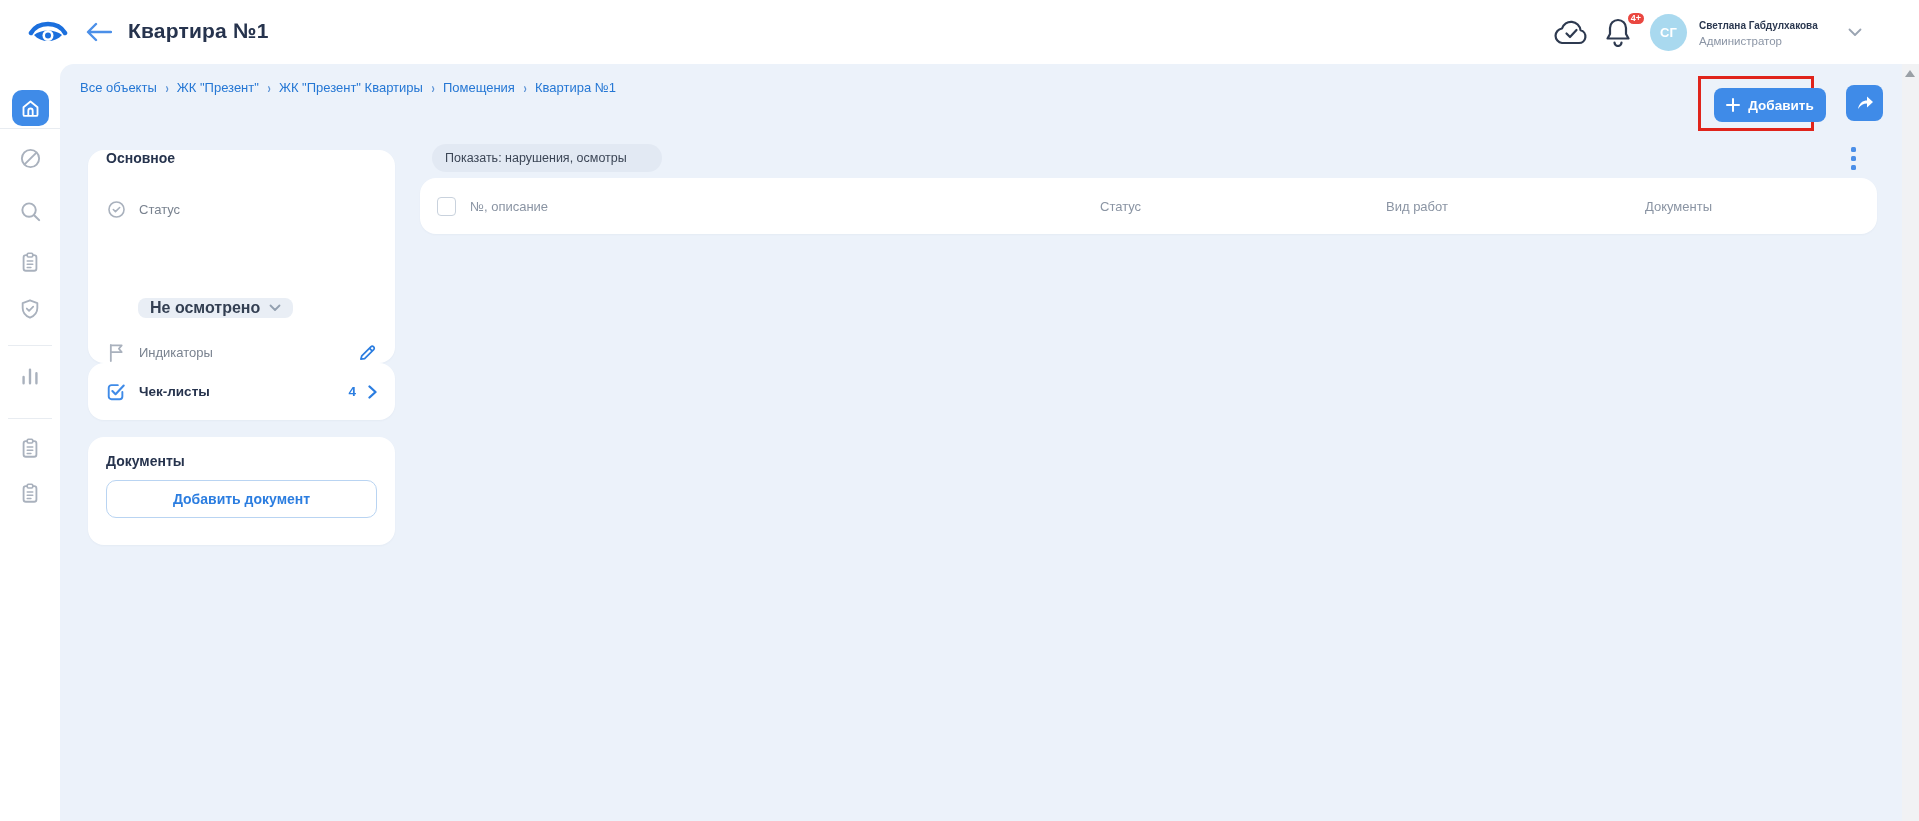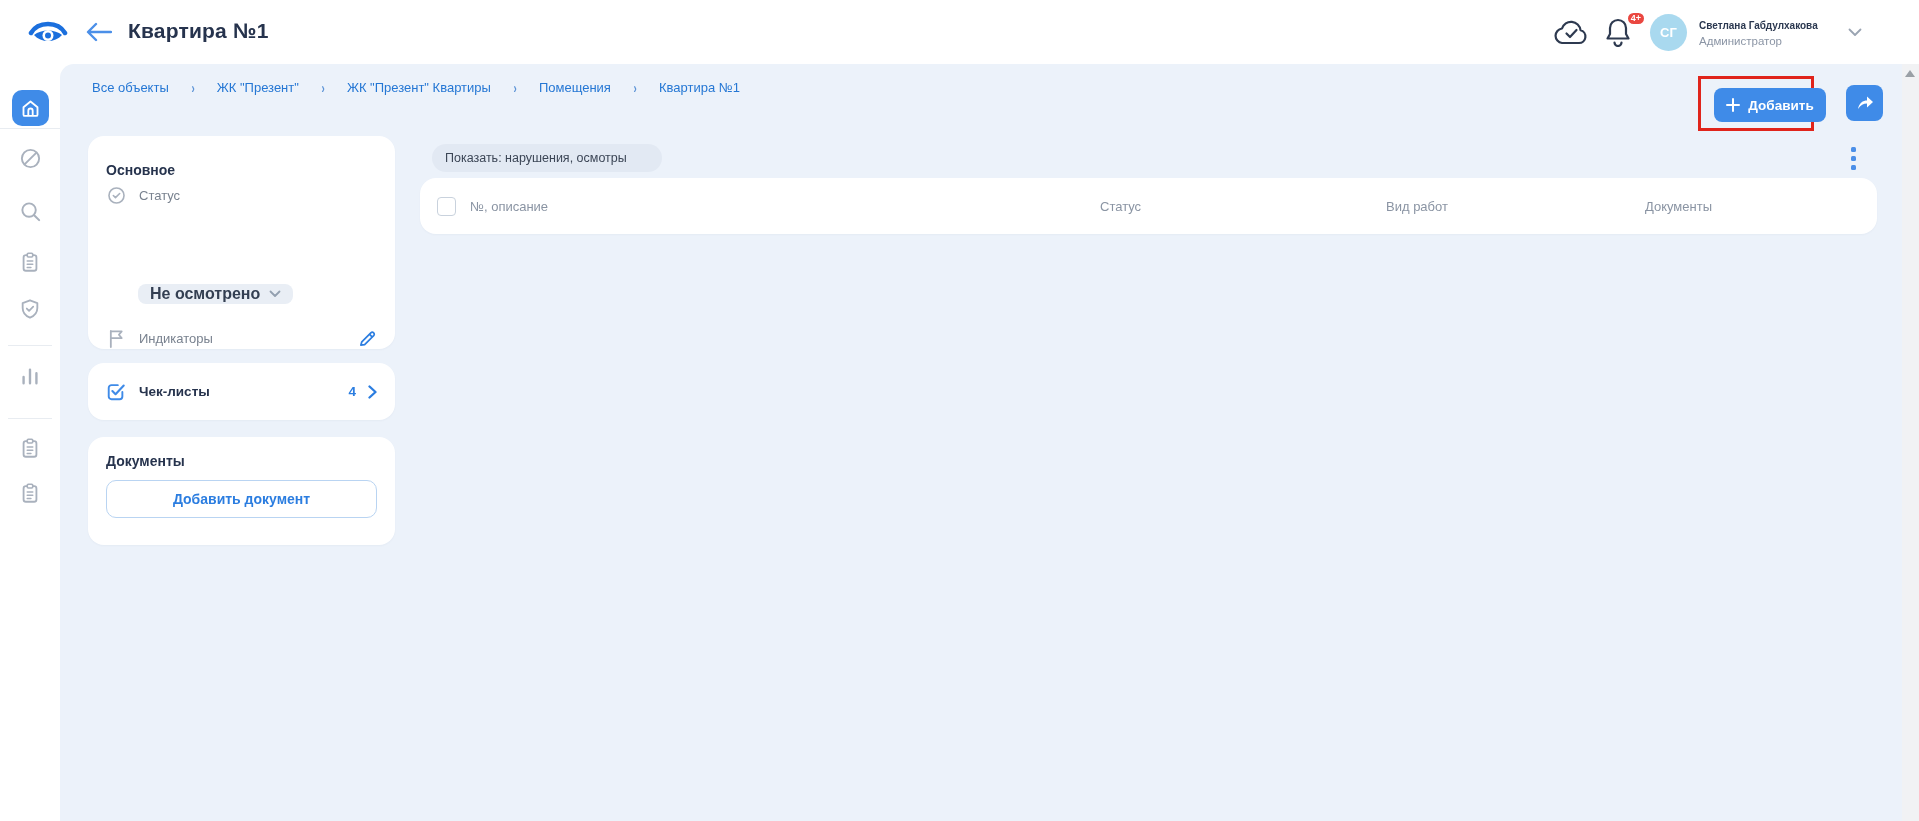--- a/index.html
+++ b/index.html
@@ -31,38 +31,38 @@
                background:none; border:none; cursor:pointer; }
   .side-active { position:absolute; left:12px; width:37px; height:36px; border-radius:10px;
                  background:#3f8be8; display:flex; align-items:center; justify-content:center; cursor:pointer; border:none; }
   .side-divider { position:absolute; left:8px; width:44px; height:1px; background:#e8ecf1; }
   .side-divider.full { left:0; width:60px; }
 
   
   .content { position:absolute; left:60px; top:64px; width:1842px; height:757px;
              background:#ecf2fa; border-top-left-radius:14px; }
 
-  .breadcrumb { position:absolute; left:32px; top:16px; display:flex; align-items:center; gap:22px;
+  .breadcrumb { position:absolute; left:20px; top:16px; display:flex; align-items:center; gap:8px;
                 font-size:13px; }
   .crumb { color:#2577d4; cursor:pointer; text-decoration:none; }
   .crumb-sep { color:#5b93d6; font-size:12px; font-weight:bold; transform:scale(.8,1.15); }
 
   .annotation-box { position:absolute; left:1638px; top:12px; width:116px; height:55px;
                     border:3px solid #e0241b; z-index:6; }
   .btn-add { position:absolute; left:13px; top:9px; width:112px; height:34px; background:#3f8be8;
              border:none; border-radius:8px; color:#fff; font-size:13.5px; font-weight:600;
              display:flex; align-items:center; justify-content:center; gap:8px; cursor:pointer;
              font-family:"Liberation Sans", sans-serif; }
   .btn-share { position:absolute; left:1786px; top:21px; width:37px; height:36px; background:#3f8be8;
                border:none; border-radius:8px; display:flex; align-items:center; justify-content:center; cursor:pointer; }
 
   
   .card { position:absolute; left:28px; width:307px; background:#fff; border-radius:16px;
           box-shadow:0 1px 2px rgba(46,73,110,.04); }
-  .card-main { top:72px; height:213px; padding:26px 18px; }
+  .card-main { top:86px; height:213px; padding:0 18px; }
   .card-title { font-size:14px; font-weight:bold; color:#26334d; }
   .row { position:absolute; left:18px; right:18px; display:flex; align-items:center; }
   .row-icon { width:20px; display:flex; justify-content:center; margin-right:13px; }
   .row-label { font-size:13px; color:#79828f; }
   .row-action { margin-left:auto; background:none; border:none; cursor:pointer; display:flex; align-items:center; }
   .status-pill { position:absolute; left:50px; top:148px; height:20px; padding:0 12px;
                  background:#e9eef5; border:none; border-radius:8px; font-size:16px; font-weight:700;
                  color:#333f52; display:flex; align-items:center; gap:9px; cursor:pointer;
                  font-family:"Liberation Sans", sans-serif; }
   .card-checklists { top:299px; height:57px; cursor:pointer; }

